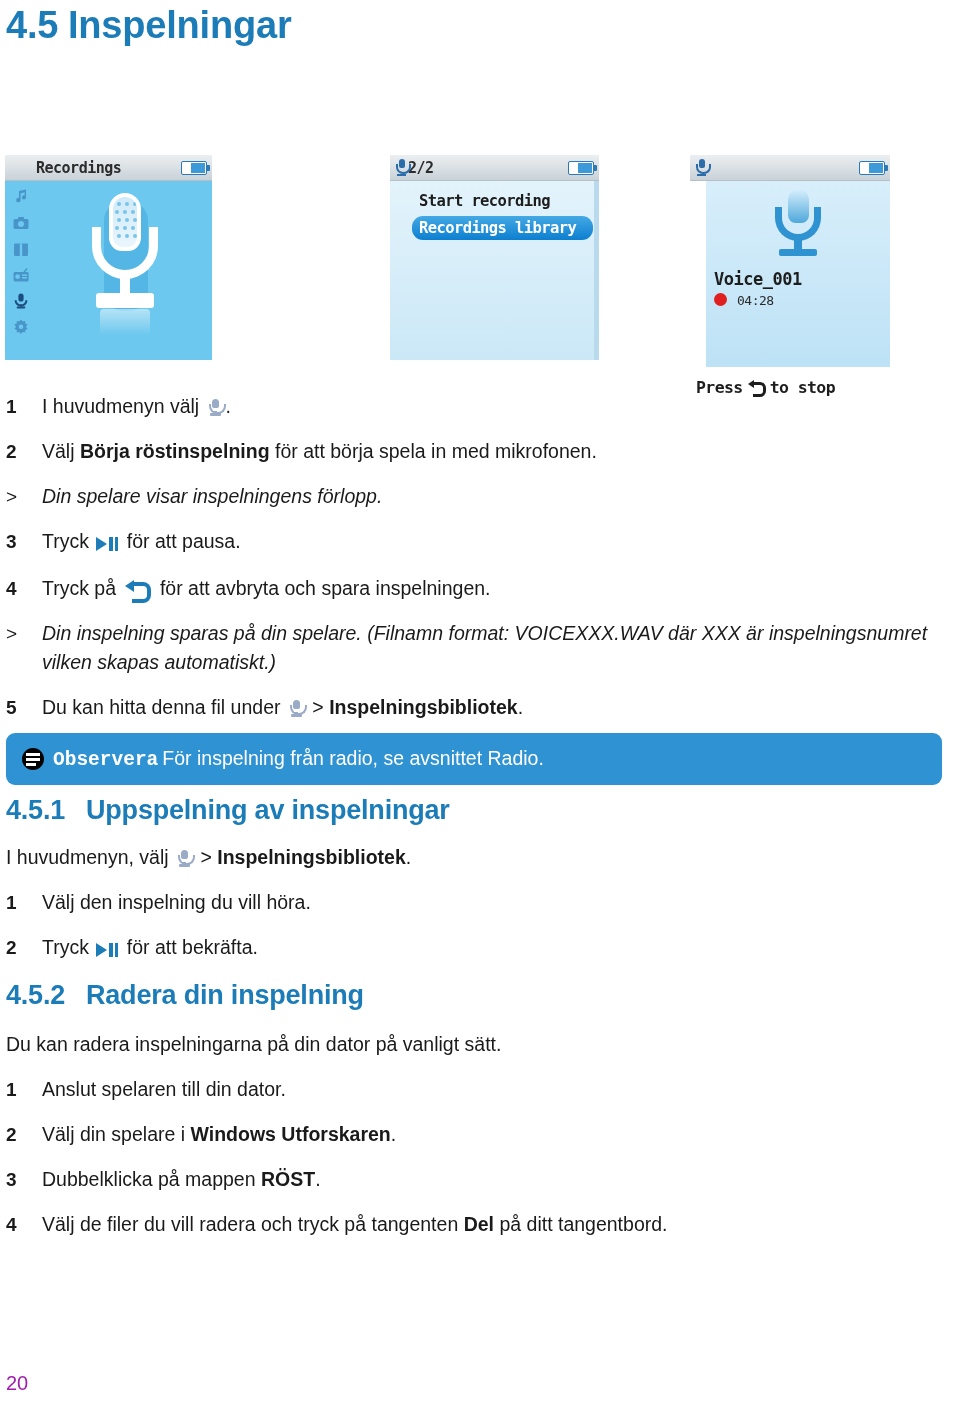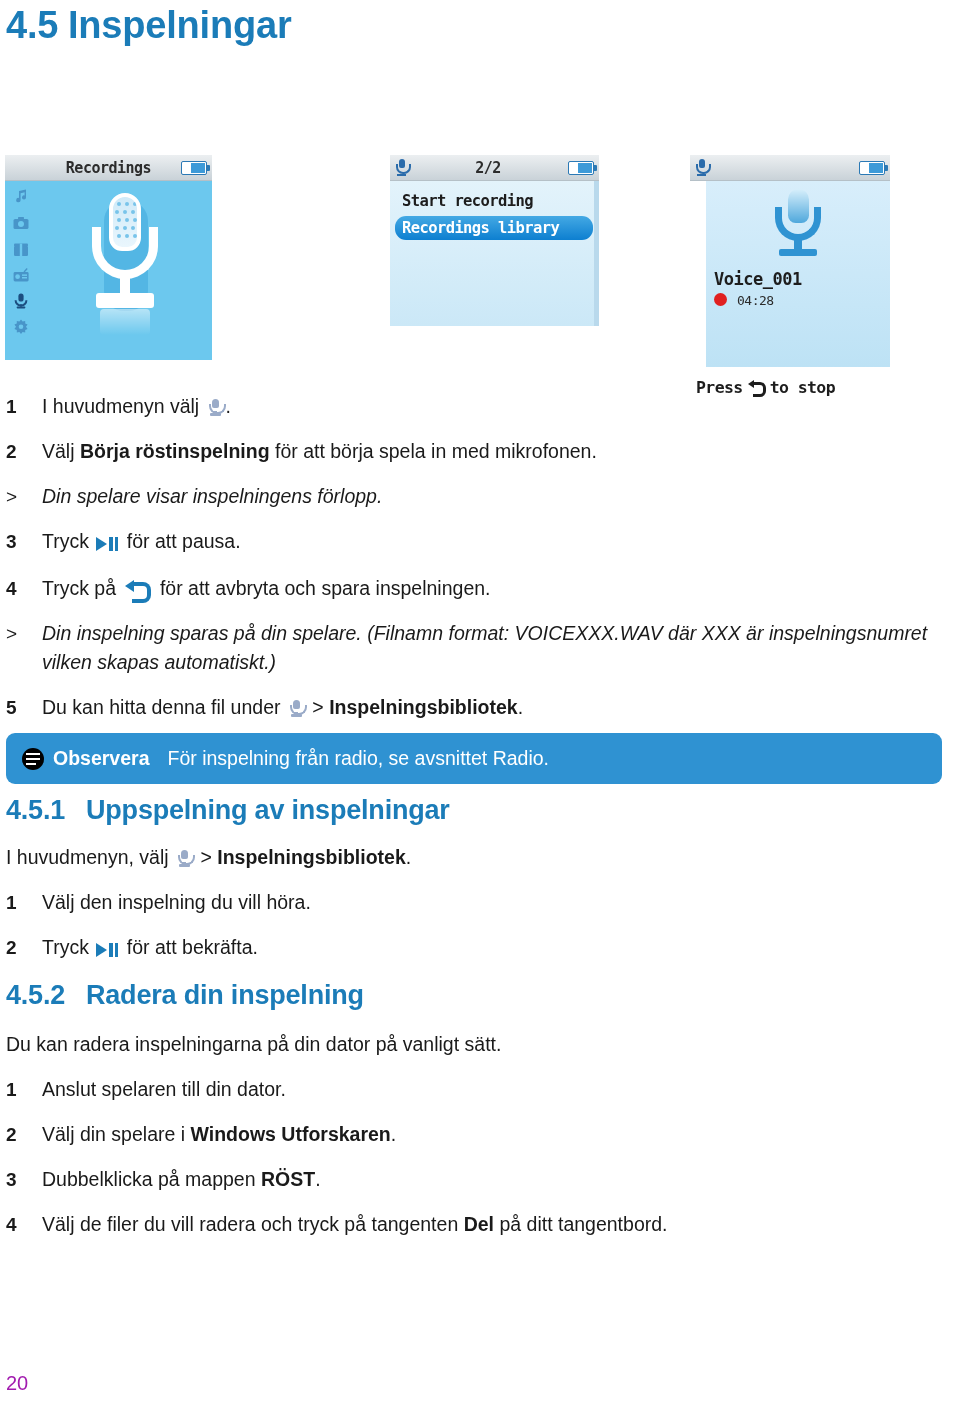--- a/index.html
+++ b/index.html
@@ -171,39 +171,39 @@
   .notebox .note-ic i {
     position: absolute;
     left: 4px;
     width: 14px; height: 2.5px;
     background: #ffffff;
     display: block;
   }
   .notebox .note-ic i:nth-child(1) { top: 5px; }
   .notebox .note-ic i:nth-child(2) { top: 10px; }
   .notebox .note-ic i:nth-child(3) { top: 15px; width: 10px; }
-  .notebox .note-label { font-weight: 700; margin-right: 18px; }
+  .notebox .note-label { font-weight: 700; margin-right: 4px; font-family: Liberation Mono, monospace; }
 
   
   .shots { position: absolute; left: 0; top: 155px; width: 960px; height: 215px; }
   .shot { position: absolute; font-family: "DejaVu Sans Mono", monospace; }
 
   .shot .titlebar {
     height: 26px;
     background: linear-gradient(#eceff1, #c9d2d8);
     border-bottom: 1px solid #b5c0c7;
     display: flex;
     align-items: center;
     padding: 0 5px;
     box-sizing: border-box;
     position: relative;
   }
   .shot .titlebar .tb-title {
     flex: 1 1 auto;
-    text-align: center;
+    text-align: left;
     font-size: 15px;
     font-weight: 700;
     color: #2c2c2c;
     letter-spacing: -0.5px;
   }
   .batt {
     flex: 0 0 auto;
     width: 26px; height: 14px;
     border: 1.5px solid #2b79b5;
     border-radius: 2px;
@@ -319,23 +319,23 @@
   .bigmic .reflect {
     position: absolute; left: 18px; top: 116px;
     width: 50px; height: 26px;
     background: linear-gradient(180deg, rgba(255,255,255,.5), rgba(255,255,255,0));
     border-radius: 4px;
   }
 
   
   #shot2 { left: 343px; top: 0px; width: 209px; height: 205px; margin-left: 47px; }
   #shot2 .body {
-    height: 145px;
+    height: 179px;
     background: linear-gradient(180deg,#e3f3fb,#cbe8f7);
-    padding: 8px 6px 0 5px;
+    padding: 8px 6px 0 22px;
     box-sizing: border-box;
     position: relative;
   }
   #shot2 .menu-item {
     font-size: 15.5px;
     font-weight: 700;
     color: #1d1d1d;
     padding: 3px 7px;
     letter-spacing: -0.6px;
     margin-bottom: 3px;

